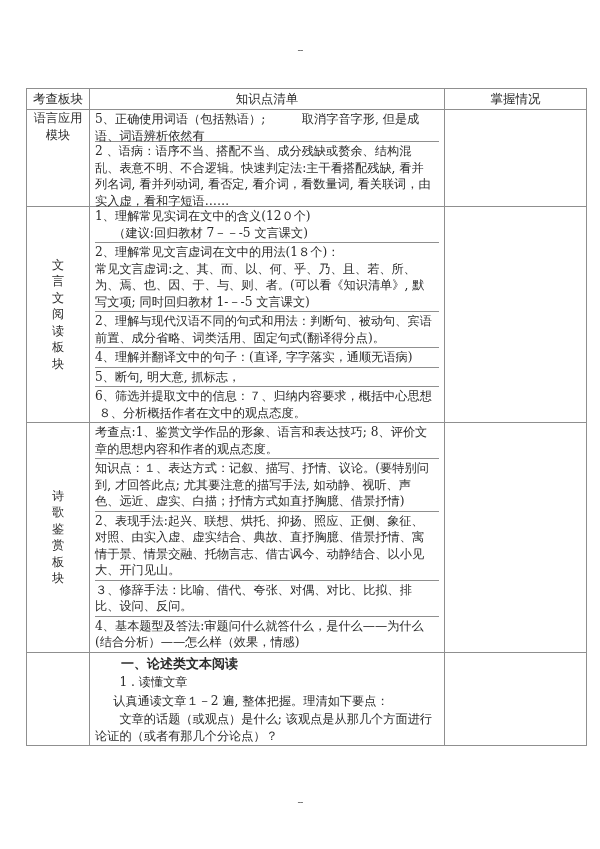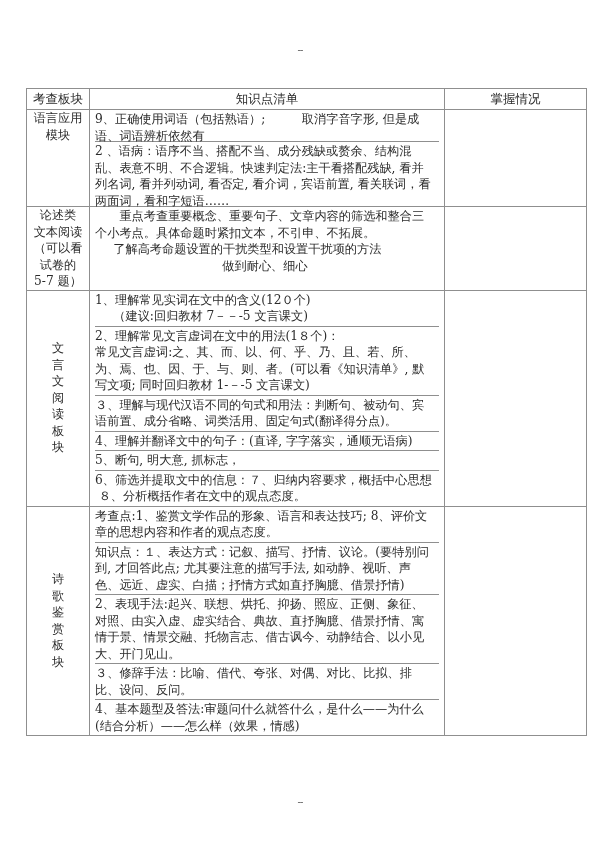--- a/index.html
+++ b/index.html
@@ -64,64 +64,47 @@
     </tr>
   </thead>
   <tbody>
 
     <tr>
       <td class="cat">
         <span class="vchar">语言应用</span>
         <span class="vchar">模块</span>
       </td>
       <td class="content">
-        <div class="sub" style="height:29px">9、正确使用词语（包括熟语）;　　　取消字音字形, 但是成语、词语辨析依然有</div>
-        <div class="sub" style="height:62px"><span>2 、语病：</span><span class="u">语序不当、搭配不当、成分残缺</span><span>或赘余、结构混乱、表意不明、不合逻辑。快速判定法:主干看搭配残缺, 看并列名词, 看并列动词, 看否定, 看介词，宾语前置, 看关联词，看两面词，看和字短语……</span></div>
+        <div class="sub" style="height:29px">5、正确使用词语（包括熟语）;　　　取消字音字形, 但是成语、词语辨析依然有</div>
+        <div class="sub" style="height:62px"><span>2 、语病：</span><span class="u">语序不当、搭配不当、成分残缺</span><span>或赘余、结构混乱、表意不明、不合逻辑。快速判定法:主干看搭配残缺, 看并列名词, 看并列动词, 看否定, 看介词，看数量词, 看关联词，由实入虚，看和字短语……</span></div>
       </td>
       <td class="status"></td>
     </tr>
 
-    <tr>
-      <td class="cat" style="height:76px">
-        <span class="vchar">论述类</span>
-        <span class="vchar">文本阅读</span>
-        <span class="vchar u">（可以看</span>
-        <span class="vchar u">试卷的</span>
-        <span class="vchar u">5-7 题）</span>
-      </td>
-      <td class="content">
-        <div class="sub">
-          <div class="indent">重点考查重要概念、重要句子、文章内容的筛选和整合三个小考点。具体命题时紧扣文本，不引申、不拓展。</div>
-          <div class="indent1">了解高考命题设置的干扰类型和设置干扰项的方法</div>
-          <div class="center">做到耐心、细心</div>
-        </div>
-      </td>
-      <td class="status"></td>
-    </tr>
 
     <tr>
       <td class="cat vertical">
         <span class="vchar">文</span>
         <span class="vchar">言</span>
         <span class="vchar">文</span>
         <span class="vchar">阅</span>
         <span class="vchar">读</span>
         <span class="vchar">板</span>
         <span class="vchar">块</span>
       </td>
       <td class="content">
         <div class="sub">
           <div>1、理解常见实词在文中的含义(12０个)</div>
           <div class="indent1">（建议:回归教材 7－－-5 文言课文)</div>
         </div>
         <div class="sub">
           <div>2、理解常见文言虚词在文中的用法(1８个)：</div>
           <div><span>常见文言虚词:</span><span class="u">之、其、而、以</span><span>、何、乎、乃、且、若、所、为、焉、也、因、于、与、则、者。(可以看《知识清单》, 默写文项; 同时回归教材 1-－-5 文言课文)</span></div>
         </div>
-        <div class="sub">３、理解与现代汉语不同的句式和用法：判断句、被动句、宾语前置、成分省略、词类活用、固定句式(翻译得分点)。</div>
+        <div class="sub">2、理解与现代汉语不同的句式和用法：判断句、被动句、宾语前置、成分省略、词类活用、固定句式(翻译得分点)。</div>
         <div class="sub">4、理解并翻译文中的句子：(直译, 字字落实，通顺无语病)</div>
         <div class="sub">5、断句, 明大意, 抓标志，</div>
         <div class="sub">
           <div>6、筛选并提取文中的信息：７、归纳内容要求，概括中心思想</div>
           <div style="padding-left:0.3em">８、分析概括作者在文中的观点态度。</div>
         </div>
       </td>
       <td class="status"></td>
     </tr>
 
@@ -137,16 +120,28 @@
       <td class="content">
         <div class="sub">考查点:1、鉴赏文学作品的形象、语言和表达技巧; 8、评价文章的思想内容和作者的观点态度。</div>
         <div class="sub">知识点：１、表达方式：记叙、描写、抒情、议论。(要特别问到, 才回答此点; 尤其要注意的描写手法, 如动静、视听、声色、远近、虚实、白描；抒情方式如直抒胸臆、借景抒情)</div>
         <div class="sub">2、表现手法:起兴、联想、烘托、抑扬、照应、正侧、象征、对照、由实入虚、虚实结合、典故、直抒胸臆、借景抒情、寓情于景、情景交融、托物言志、借古讽今、动静结合、以小见大、开门见山。</div>
         <div class="sub">３、修辞手法：比喻、借代、夸张、对偶、对比、比拟、排比、设问、反问。</div>
         <div class="sub">4、基本题型及答法:审题问什么就答什么，是什么——为什么(结合分析）——怎么样（效果，情感)</div>
       </td>
       <td class="status"></td>
     </tr>
 
+    <tr>
+      <td class="cat"></td>
+      <td class="content">
+        <div class="sub" style="padding-top:3px">
+          <div class="bold" style="padding-left:2em">一、论述类文本阅读</div>
+          <div style="padding-left:2em; margin-top:2px">1 . 读懂文章</div>
+          <div style="padding-left:1.5em; margin-top:2px">认真通读文章１－2 遍, 整体把握。理清如下要点：</div>
+          <div class="indent" style="margin-top:2px">文章的话题（或观点）是什么; 该观点是从那几个方面进行论证的（或者有那几个分论点）？</div>
+        </div>
+      </td>
+      <td class="status"></td>
+    </tr>
   </tbody>
 </table>
 
 <div class="marker bottom">--</div>
 
 </body></html>

